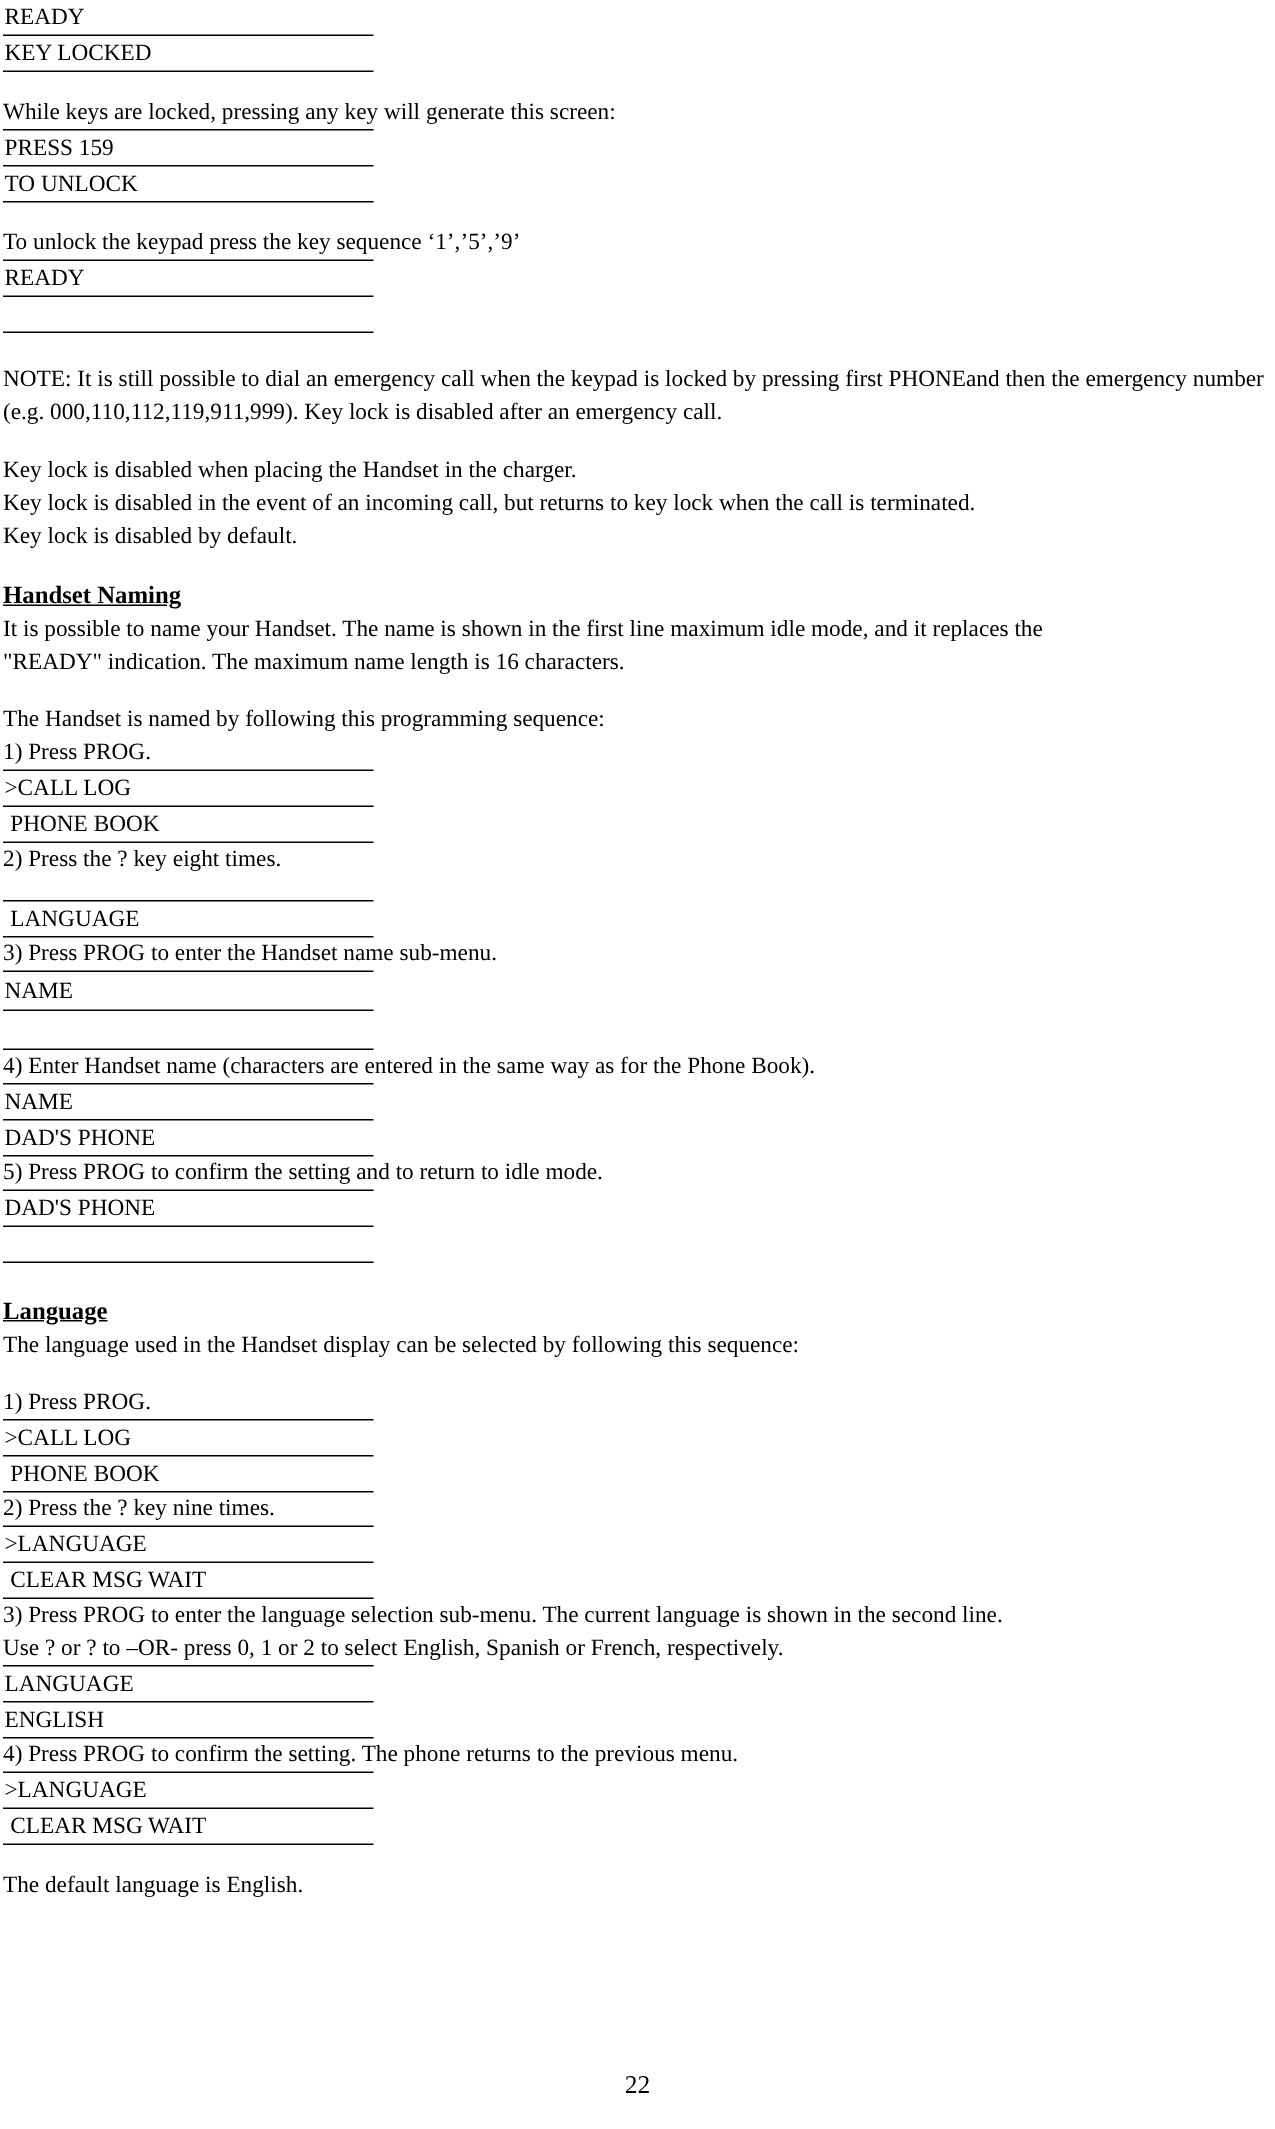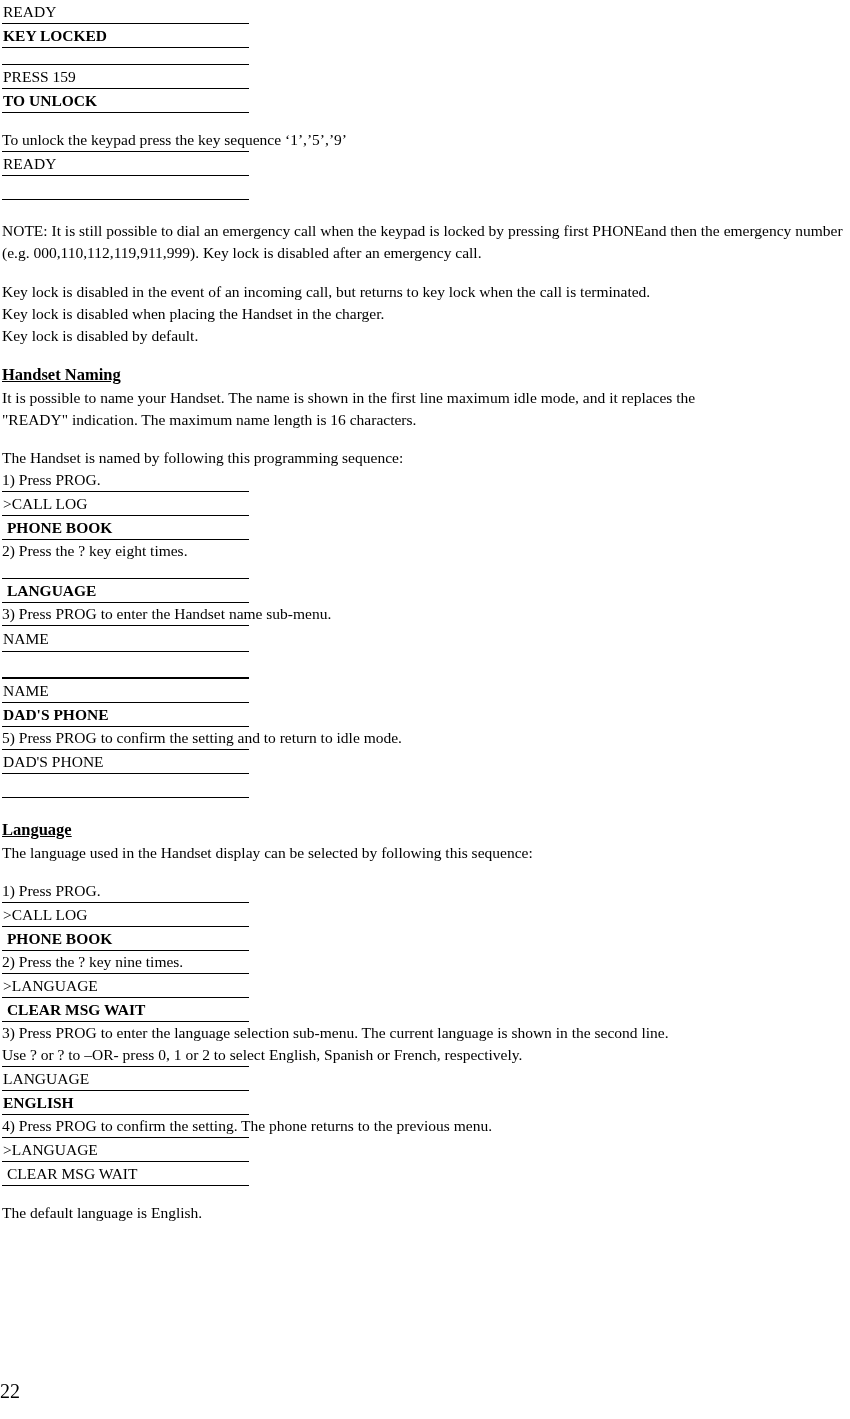--- a/index.html
+++ b/index.html
@@ -74,60 +74,60 @@
     line-height: 23px;
     white-space: pre;
     border-bottom: 1px solid #000000;
     padding-left: 1px;
   }
   .lcdbox .row2 {
     height: 23px;
     line-height: 23px;
     white-space: pre;
     padding-left: 1px;
-    font-weight: bold;
   }
   .lcdbox .row1.tall, .lcdbox .row2.tall {
     height: 25px;
     line-height: 25px;
   }
   h2.heading {
     font-size: 16.5px;
     font-weight: bold;
     text-decoration: underline;
     margin: 0;
     padding: 0;
     line-height: 1.45;
     display: inline-block;
   }
   .bold { font-weight: normal; }
   .pagenum {
     position: absolute;
     left: 0;
     top: 1380px;
     width: 850px;
-    text-align: left;
-    font-size: 20px;
+    text-align: center;
+    font-size: 17px;
   }
   .lineblock { line-height: 1.45; }
 </style>
 </head>
 <body>
 
 <div class="page">
   <div class="content">
 
     
     <div class="lcdbox" style="border-top:none;">
       <div class="row1">READY</div>
       <div class="row2">KEY LOCKED</div>
     </div>
 
     <div class="spacer"></div>
 
+    <p>While keys are locked, pressing any key will generate this screen:</p>
 
     <div class="lcdbox">
       <div class="row1">PRESS 159</div>
       <div class="row2">TO UNLOCK</div>
     </div>
 
 
     <div class="spacer"></div>
 
     <p>To unlock the keypad press the key sequence ‘1’,’5’,’9’</p>
@@ -137,22 +137,22 @@
       <div class="row2"></div>
     </div>
 
     <div class="spacer"></div>
     <div class="small-gap"></div>
 
     <p class="lineblock"><span class="bold">NOTE:</span><span> It is still possible to dial an emergency call when the keypad is locked by pressing first </span><span class="bold">PHONE</span><span>and then the emergency number (e.g. 000,110,112,119,911,999). Key lock is disabled after an emergency call.</span></p>
 
     <div class="spacer"></div>
 
+    <p>Key lock is disabled when placing the Handset in the charger.</p>
     <p>Key lock is disabled in the event of an incoming call, but returns to key lock when the call is terminated.</p>
-    <p>Key lock is disabled when placing the Handset in the charger.</p>
     <p>Key lock is disabled by default.</p>
 
     <div class="spacer"></div>
 
     <h2 class="heading">Handset Naming</h2>
 
     <p>It is possible to name your Handset. The name is shown in the first line maximum idle mode, and it replaces the</p>
     <p>"READY" indication.  The maximum name length is 16 characters.</p>
 
     <div class="spacer"></div>
@@ -177,20 +177,21 @@
       <div class="row2"> LANGUAGE</div>
     </div>
 
     <p><span>3) Press </span><span class="bold">PROG</span><span> to enter the Handset name sub-menu.</span></p>
 
     <div class="lcdbox">
       <div class="row1 tall">NAME</div>
       <div class="row2 tall"></div>
     </div>
 
+    <p>4) Enter Handset name (characters are entered in the same way as for the Phone Book).</p>
 
     <div class="lcdbox">
       <div class="row1">NAME</div>
       <div class="row2">DAD'S PHONE</div>
     </div>
 
     <p><span>5) Press </span><span class="bold">PROG</span><span> to confirm the setting  and to return to idle mode.</span></p>
 
     <div class="lcdbox">
       <div class="row1">DAD'S PHONE</div>

